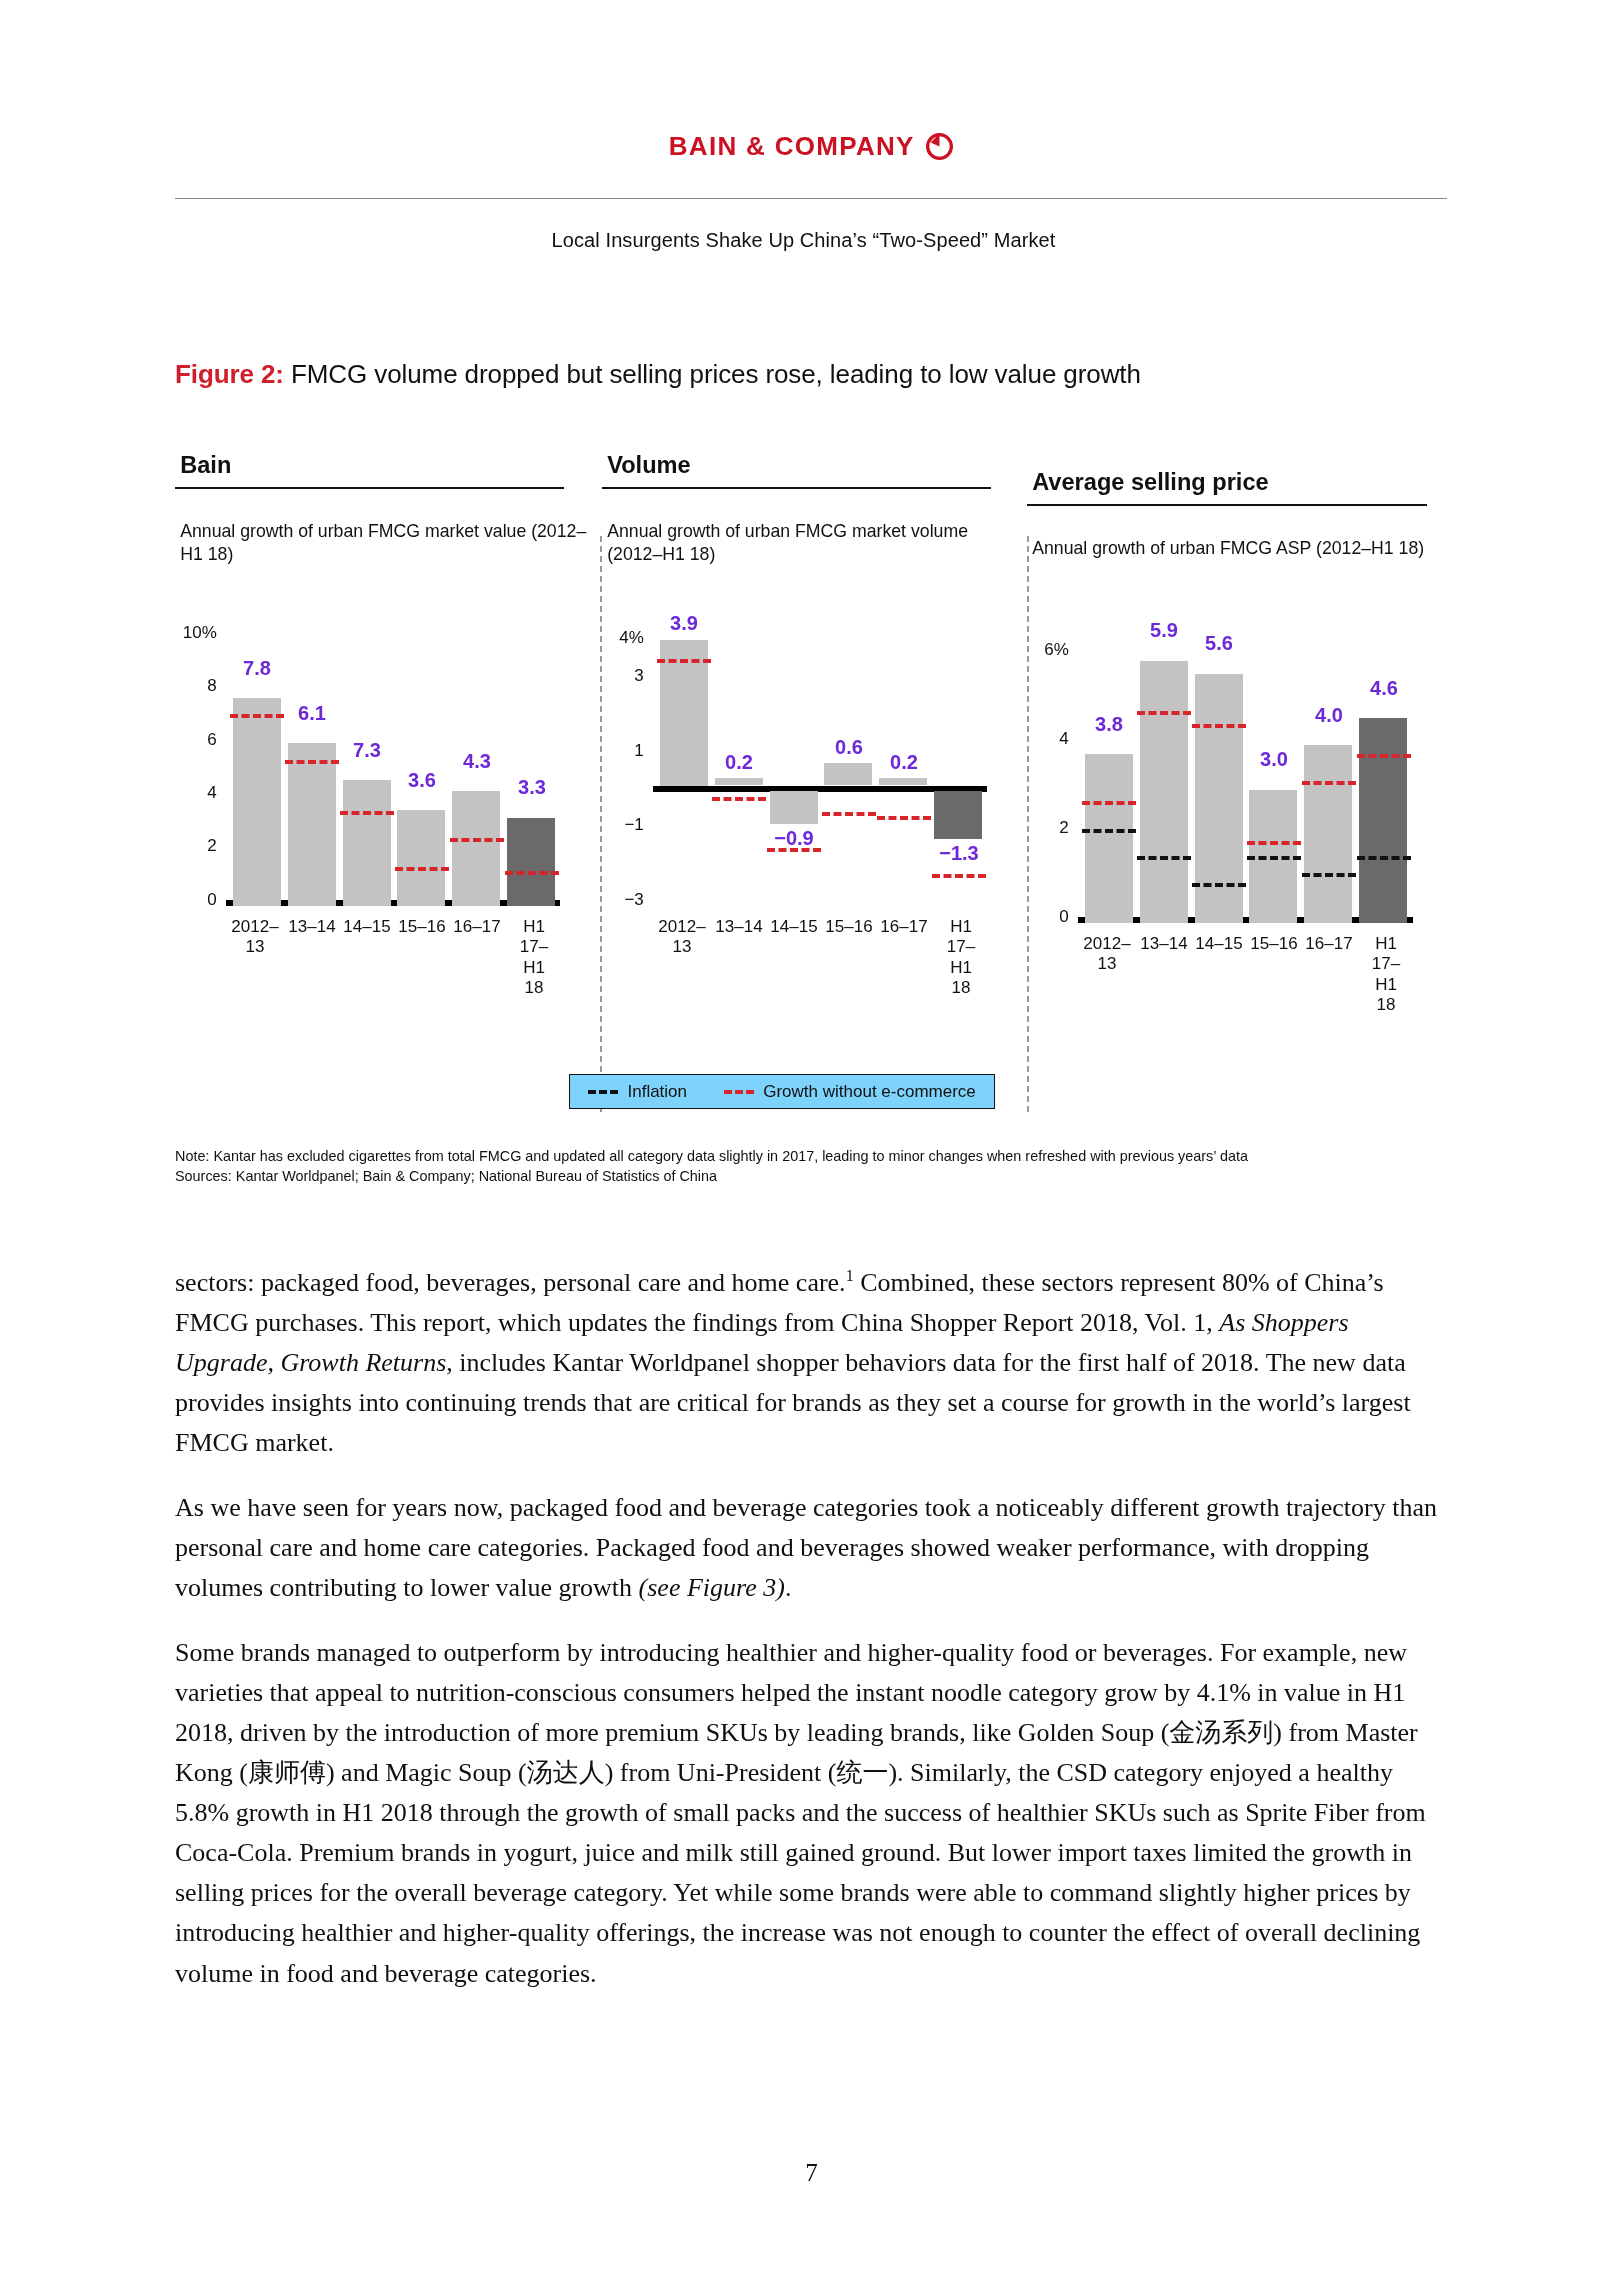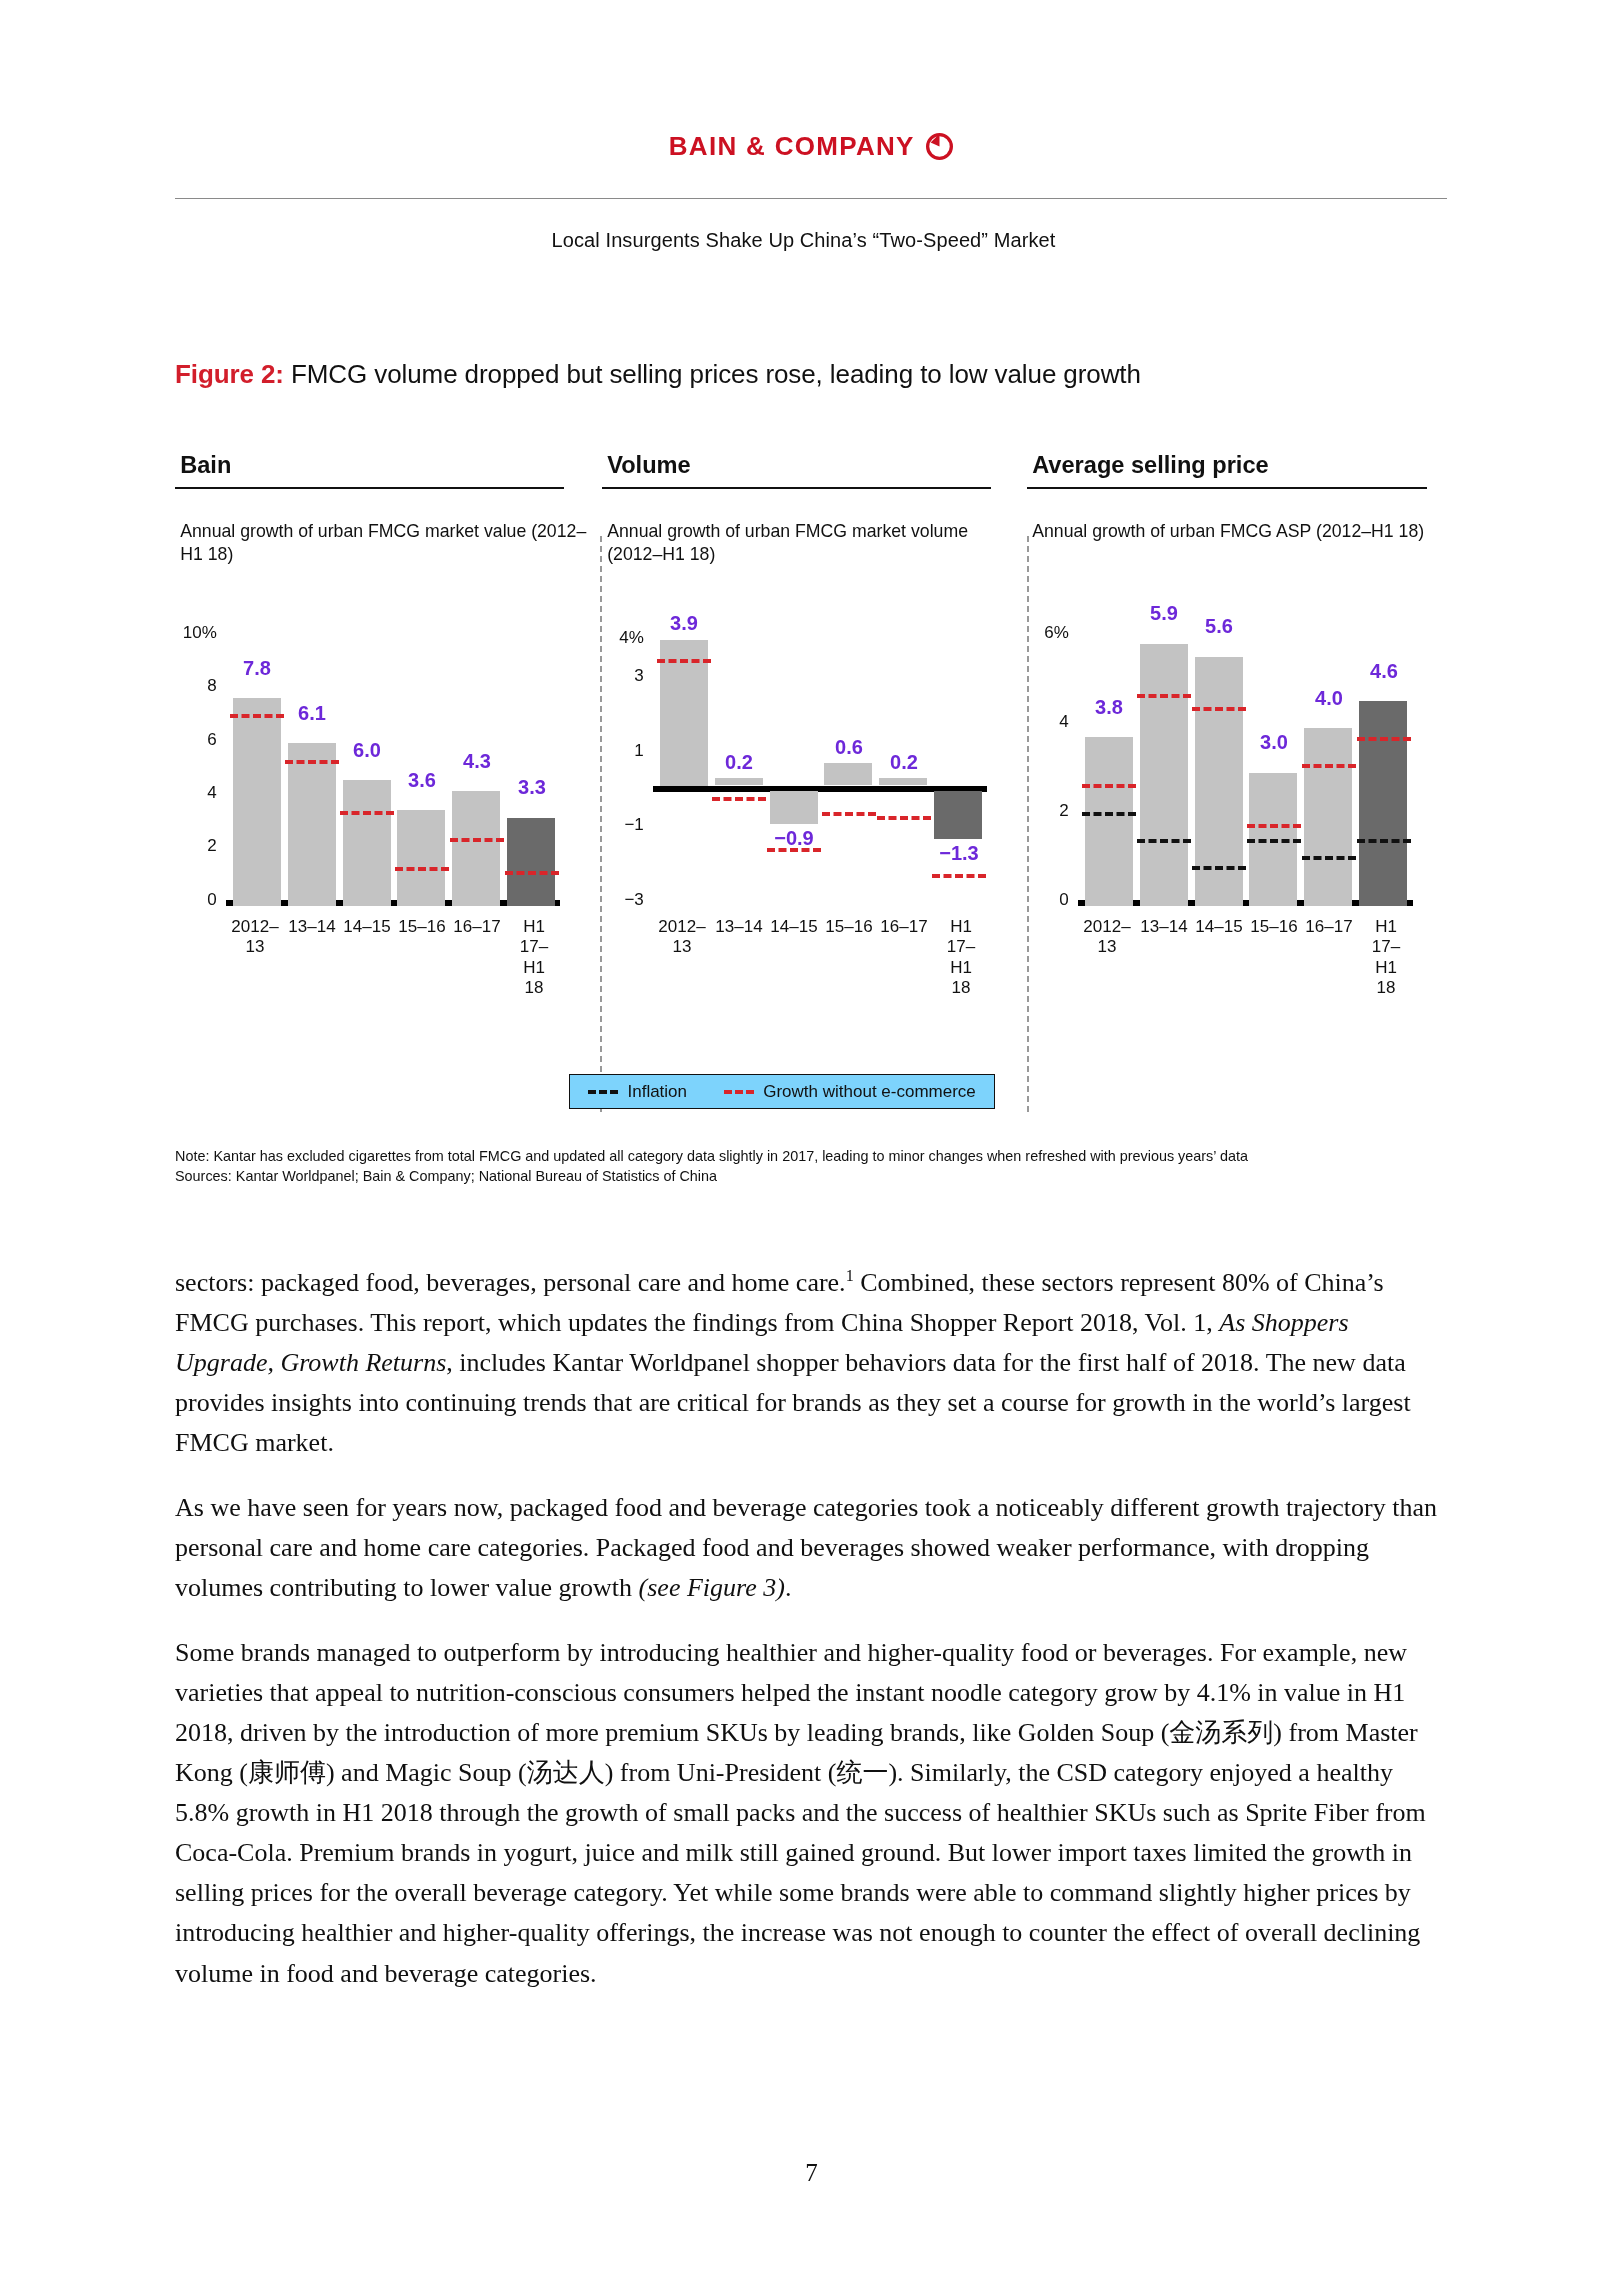--- a/index.html
+++ b/index.html
@@ -48,21 +48,21 @@
   }
   .fig-title .lbl { color: #d21e2b; font-weight: bold; }
 
   
   .figure { position: absolute; left: 175px; top: 452px; width: 1272px; height: 739px; }
 
   .panels { position: relative; display: flex; width: 1272px; }
   .panel { position: relative; }
   .panel.p1 { width: 427px; }
   .panel.p2 { width: 425px; }
-  .panel.p3 { width: 420px; }
+  .panel.p3 { width: 420px; margin-top: 17px; }
 
   .panel-head {
     font-family: "Liberation Sans", sans-serif; font-weight: bold;
     font-size: 23.6px; color: #111; padding-left: 5.2px;
   }
   .panel-rule { height: 2.6px; background: #111; margin-top: 7.9px; width: 389px; }
   .panel.p3 .panel-rule { width: 400px; }
 
   .panel-sub {
     font-family: "Liberation Sans", sans-serif; font-size: 17.7px; color: #111;
@@ -202,21 +202,21 @@
 
           <div class="dashline" style="left:55px;  width:54px; bottom:221px;"></div>
           <div class="dashline" style="left:110px; width:54px; bottom:175px;"></div>
           <div class="dashline" style="left:165px; width:54px; bottom:124px;"></div>
           <div class="dashline" style="left:220px; width:54px; bottom:68px;"></div>
           <div class="dashline" style="left:275px; width:54px; bottom:97px;"></div>
           <div class="dashline" style="left:330px; width:54px; bottom:64px;"></div>
 
           <div class="vallabel" style="left:82px; top:71px;">7.8</div>
           <div class="vallabel" style="left:137px; top:116px;">6.1</div>
-          <div class="vallabel" style="left:192px; top:153px;">6.0</div>
+          <div class="vallabel" style="left:192px; top:153px;">7.3</div>
           <div class="vallabel" style="left:247px; top:183px;">3.6</div>
           <div class="vallabel" style="left:302px; top:164px;">4.3</div>
           <div class="vallabel" style="left:357px; top:190px;">3.3</div>
 
           <div class="xlabel" style="left:80px; top:331px;">2012–
 13</div>
           <div class="xlabel" style="left:137px; top:331px;">13–14</div>
           <div class="xlabel" style="left:192px; top:331px;">14–15</div>
           <div class="xlabel" style="left:247px; top:331px;">15–16</div>
           <div class="xlabel" style="left:302px; top:331px;">16–17</div>

